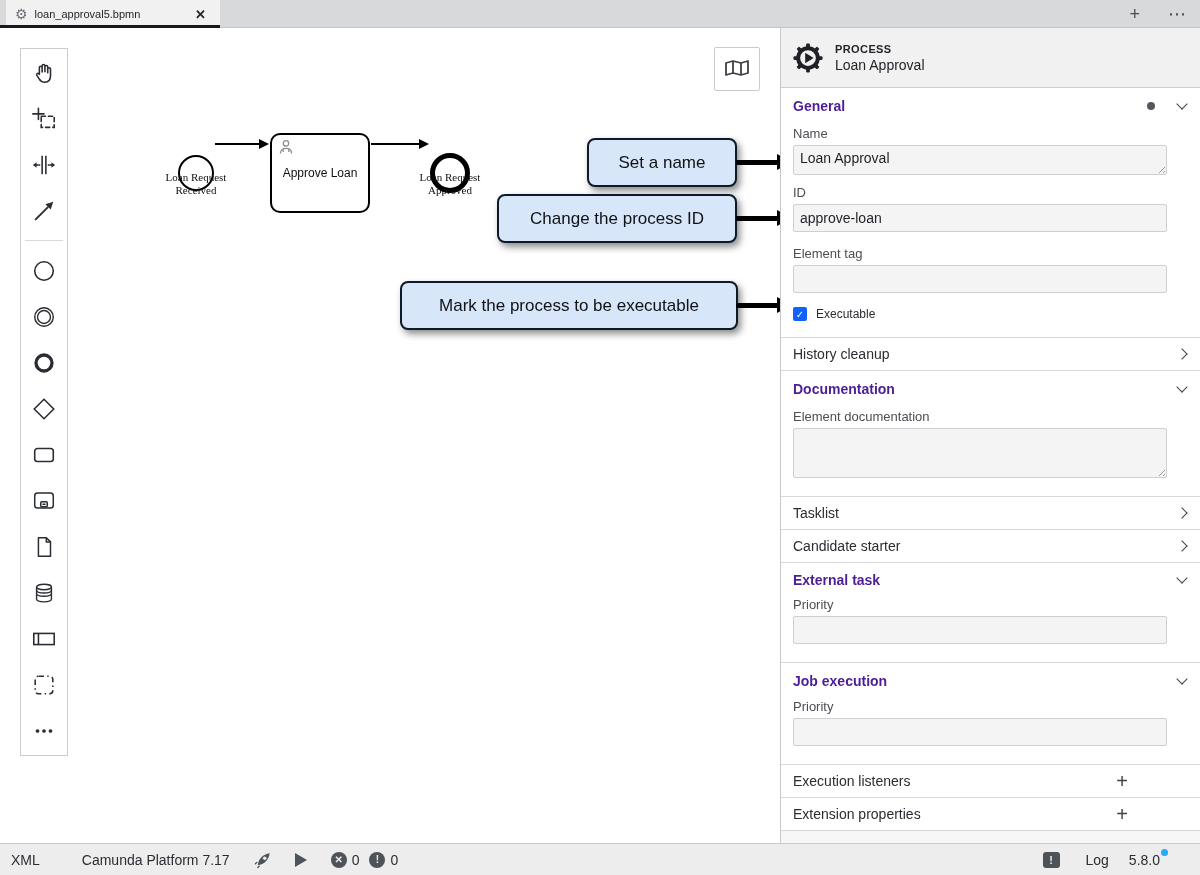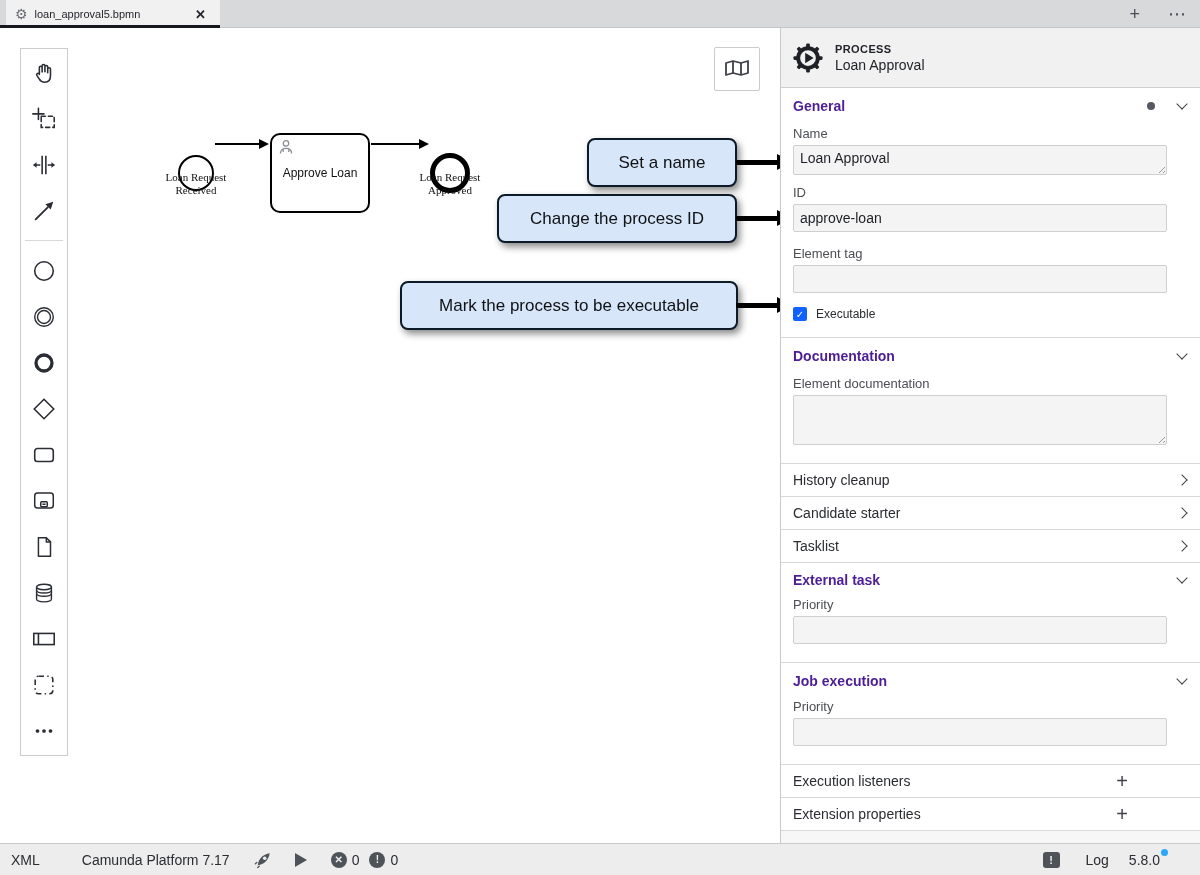--- a/index.html
+++ b/index.html
@@ -298,54 +298,54 @@
         <div class="fld-label" style="margin-top:14px;">Element tag</div>
         <input class="fld-input" value="" style="">
         <div class="chk-row">
           <span class="checkbox" style="background:#0f62fe;">✓</span>
           <span class="chk-label">Executable</span>
         </div>
       </div>
     </div>
 
     <div class="pp-section">
+      <div class="sec-head small">
+        <span class="sec-title normal">History cleanup</span>
+        <span class="sec-right">
+            <span class="chev right"></span>
+          </span>
+      </div>
+    </div>
+
+    <div class="pp-section">
       <div class="sec-head">
         <span class="sec-title">Documentation</span>
         <span class="sec-right">
             <span class="chev down"></span>
           </span>
       </div>
       <div class="pp-content" style="padding-bottom:18px;">
         <div class="fld-label">Element documentation</div>
         <div class="fld-area" style="height:50px;">
           <span></span>
           <span class="grip"></span>
         </div>
       </div>
     </div>
-
     <div class="pp-section">
       <div class="sec-head small">
-        <span class="sec-title normal">History cleanup</span>
+        <span class="sec-title normal">Tasklist</span>
         <span class="sec-right">
             <span class="chev right"></span>
           </span>
       </div>
     </div>
     <div class="pp-section">
       <div class="sec-head small">
         <span class="sec-title normal">Candidate starter</span>
-        <span class="sec-right">
-            <span class="chev right"></span>
-          </span>
-      </div>
-    </div>
-    <div class="pp-section">
-      <div class="sec-head small">
-        <span class="sec-title normal">Tasklist</span>
         <span class="sec-right">
             <span class="chev right"></span>
           </span>
       </div>
     </div>
 
     <div class="pp-section">
       <div class="sec-head" style="height:34px;justify-content:space-between;">
         <span class="sec-title">External task</span>
         <span class="sec-right">

